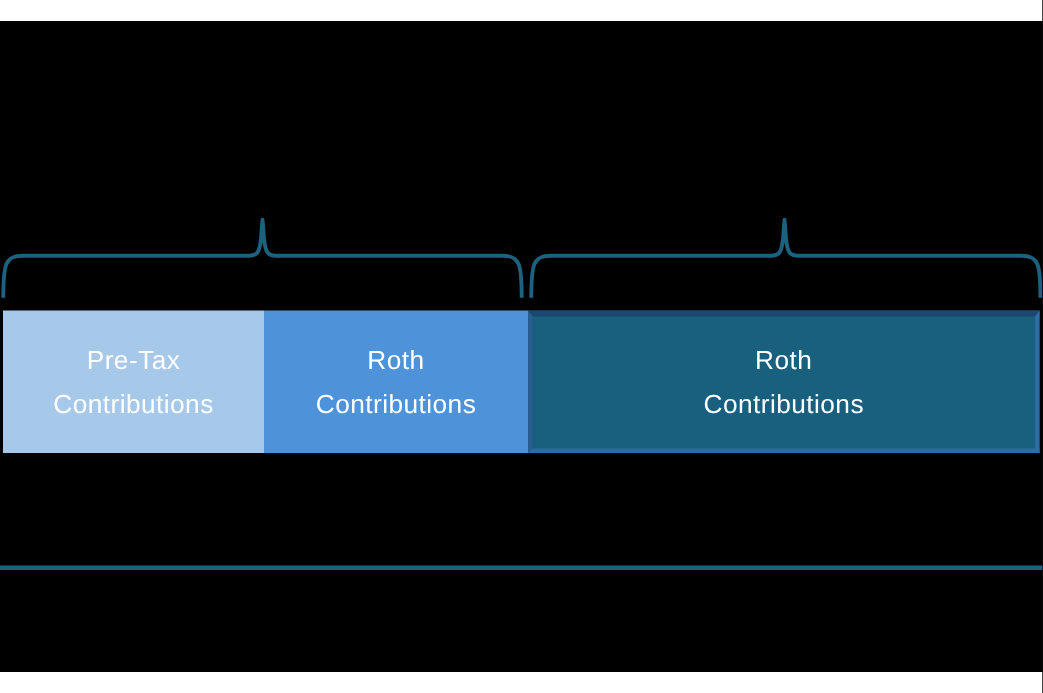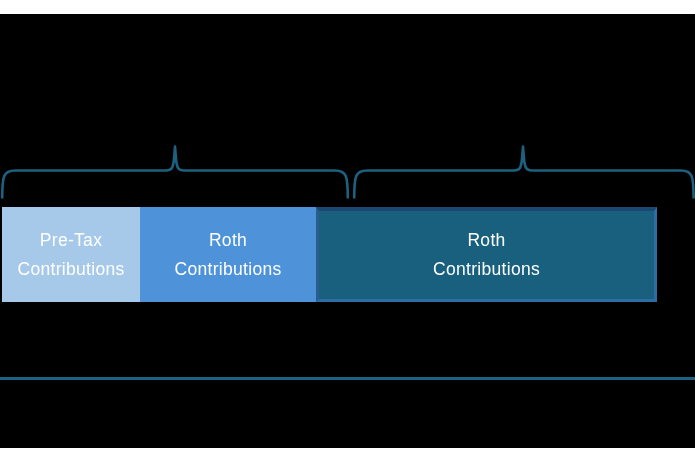--- a/index.html
+++ b/index.html
@@ -52,21 +52,21 @@
     align-items: center;
     justify-content: center;
     color: #ffffff;
     font-size: 17.5px;
     line-height: 29px;
     letter-spacing: 0.3px;
     text-align: center;
     box-sizing: border-box;
   }
   .seg-pretax {
-    width: 138px;
+    width: 174px;
     background: #a6c9ea;
   }
   .seg-roth-mid {
     width: 176px;
     background: #4e93d9;
   }
   .seg-roth-main {
     width: 341px;
     background: #19607f;
     border: 3px solid #2e6da4;

